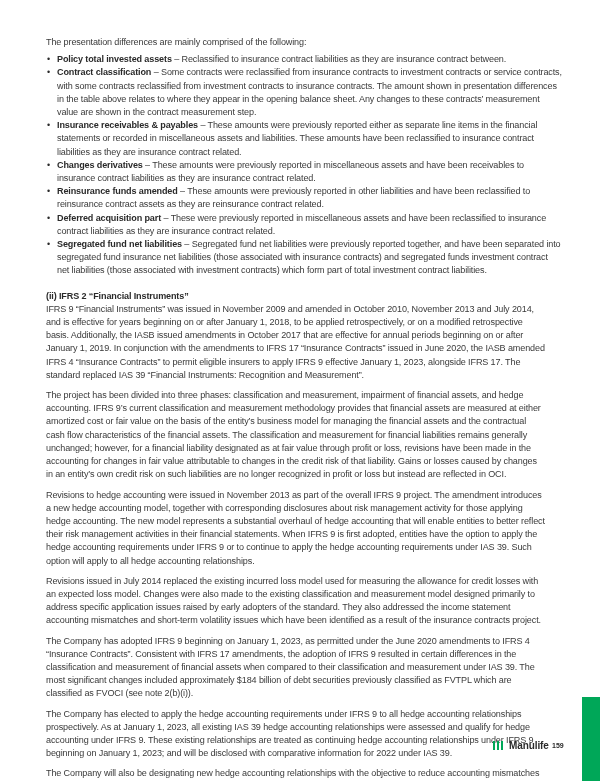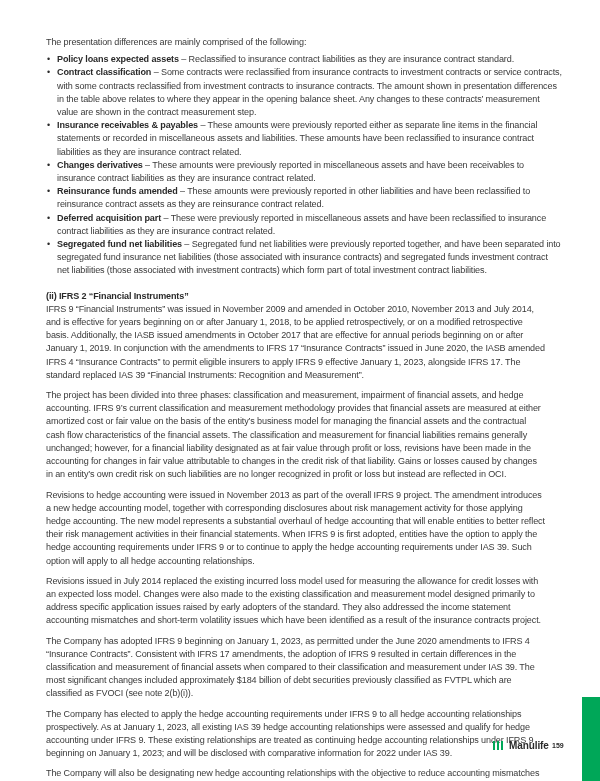--- a/index.html
+++ b/index.html
@@ -37,21 +37,21 @@
     position: absolute; left: 582px; top: 697px; width: 18px; height: 84px; background: #00a758;
   }
 </style>
 </head>
 <body>
 
 <div class="content">
   <p class="intro">The presentation differences are mainly comprised of the following:</p>
 
   <ul class="bullets">
-    <li><span class="dot">•</span><span class="term">Policy loans expected assets</span><span> – Reclassified to insurance contract liabilities as they are insurance contract standard.</span></li>
+    <li><span class="dot">•</span><span class="term">Policy total invested assets</span><span> – Reclassified to insurance contract liabilities as they are insurance contract between.</span></li>
     <li><span class="dot">•</span><span class="term">Contract classification</span><span> – Some contracts were reclassified from insurance contracts to investment contracts or service contracts, with some contracts reclassified from investment contracts to insurance contracts. The amount shown in presentation differences in the table above relates to where they appear in the opening balance sheet. Any changes to these contracts’ measurement value are shown in the contract measurement step.</span></li>
     <li><span class="dot">•</span><span class="term">Insurance receivables &amp; payables</span><span> – These amounts were previously reported either as separate line items in the financial statements or recorded in miscellaneous assets and liabilities. These amounts have been reclassified to insurance contract liabilities as they are insurance contract related.</span></li>
     <li><span class="dot">•</span><span class="term">Changes derivatives</span><span> – These amounts were previously reported in miscellaneous assets and have been receivables to insurance contract liabilities as they are insurance contract related.</span></li>
     <li><span class="dot">•</span><span class="term">Reinsurance funds amended</span><span> – These amounts were previously reported in other liabilities and have been reclassified to reinsurance contract assets as they are reinsurance contract related.</span></li>
     <li><span class="dot">•</span><span class="term">Deferred acquisition part</span><span> – These were previously reported in miscellaneous assets and have been reclassified to insurance contract liabilities as they are insurance contract related.</span></li>
     <li><span class="dot">•</span><span class="term">Segregated fund net liabilities</span><span> – Segregated fund net liabilities were previously reported together, and have been separated into segregated fund insurance net liabilities (those associated with insurance contracts) and segregated funds investment contract net liabilities (those associated with investment contracts) which form part of total investment contract liabilities.</span></li>
   </ul>
 
   <h3 class="section-heading">(ii) IFRS 2 “Financial Instruments”</h3>
   <p>IFRS 9 “Financial Instruments” was issued in November 2009 and amended in October 2010, November 2013 and July 2014, and is effective for years beginning on or after January 1, 2018, to be applied retrospectively, or on a modified retrospective basis. Additionally, the IASB issued amendments in October 2017 that are effective for annual periods beginning on or after January 1, 2019. In conjunction with the amendments to IFRS 17 “Insurance Contracts” issued in June 2020, the IASB amended IFRS 4 “Insurance Contracts” to permit eligible insurers to apply IFRS 9 effective January 1, 2023, alongside IFRS 17. The standard replaced IAS 39 “Financial Instruments: Recognition and Measurement”.</p>

